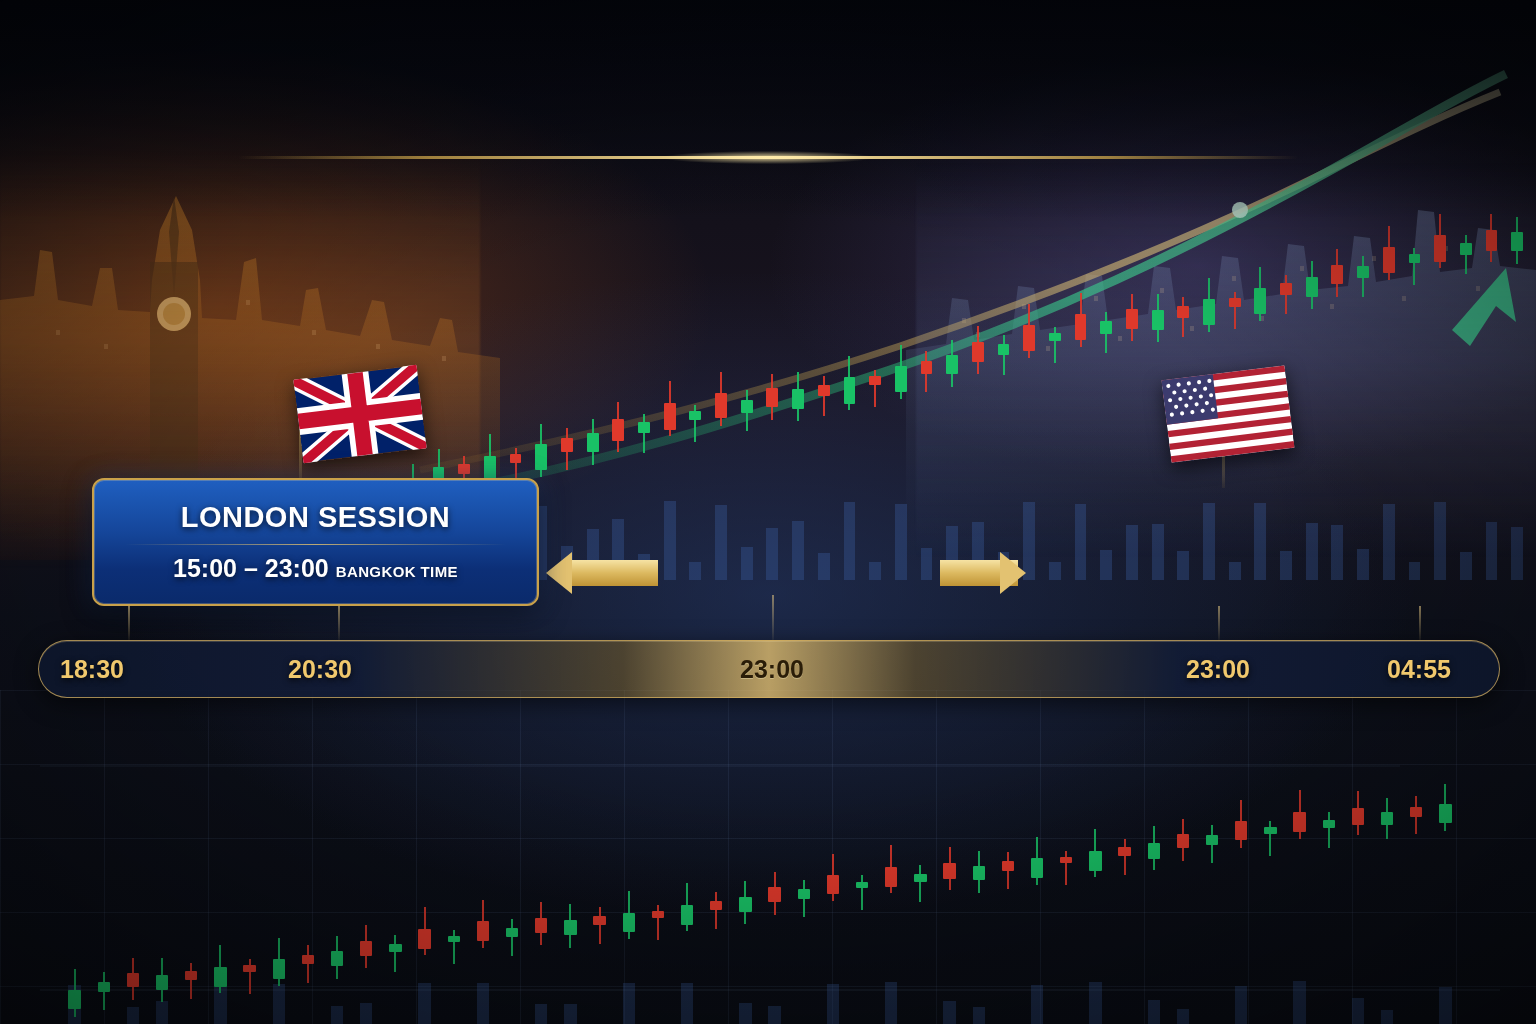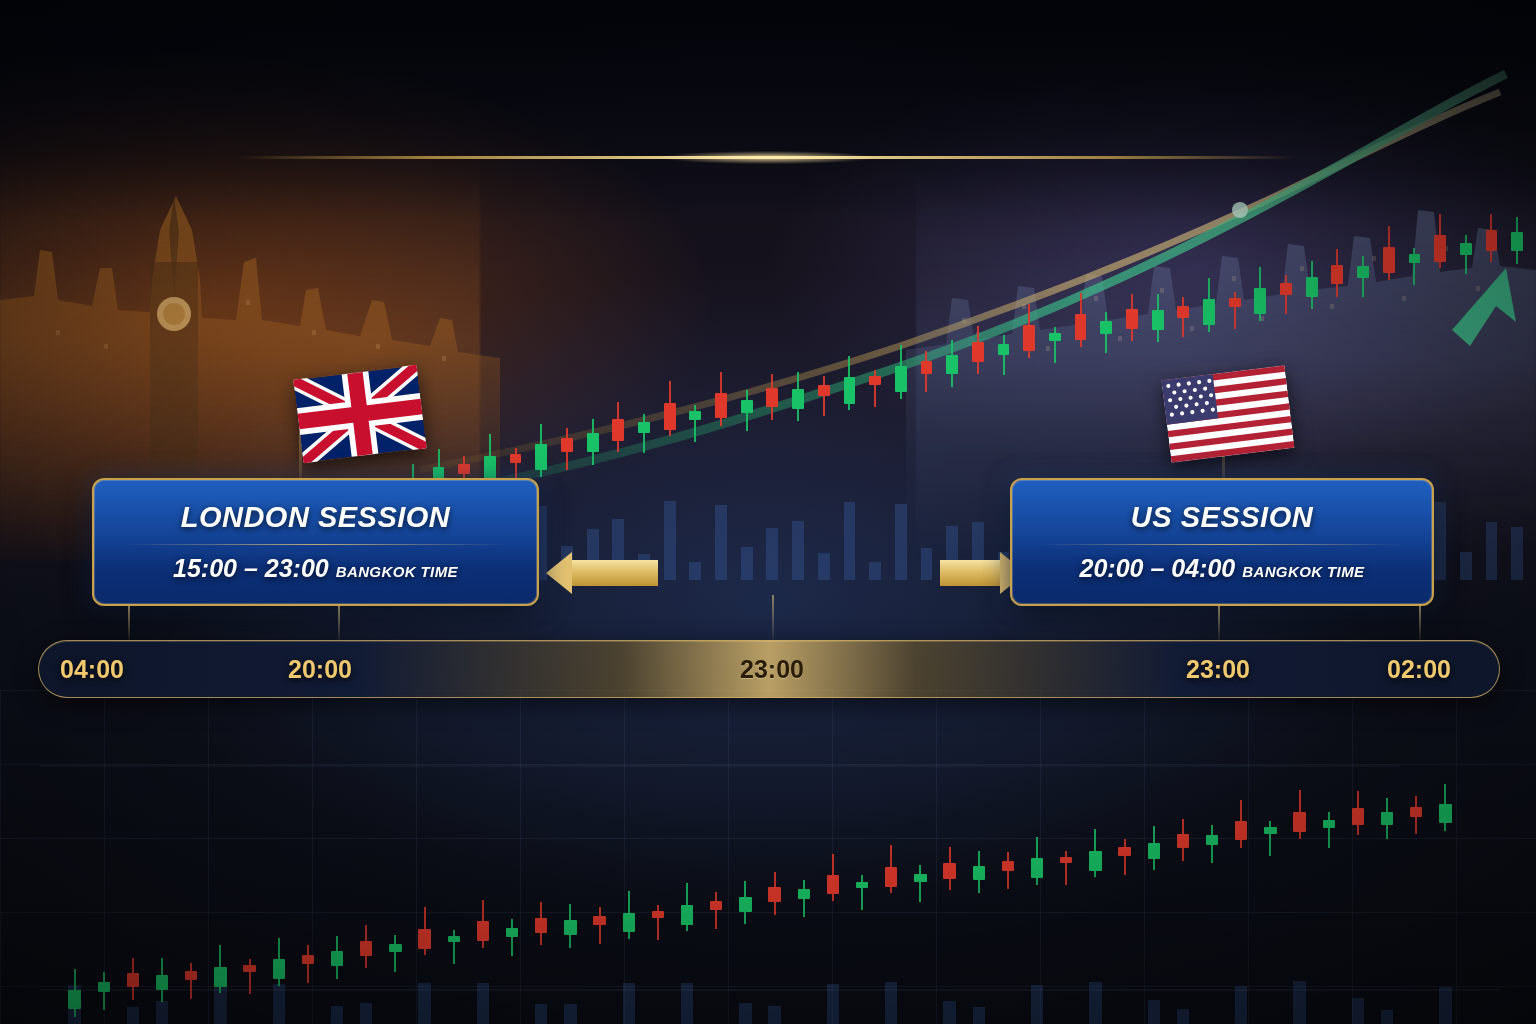--- a/index.html
+++ b/index.html
@@ -97,21 +97,20 @@
     box-sizing: border-box;
     display: flex;
     flex-direction: column;
     align-items: center;
     justify-content: center;
   }
   .card-blue {
     background: linear-gradient(180deg, #1f5fc0 0%, #15469a 42%, #0c2f77 72%, #0a2a6b 100%);
     border: 2px solid #c9a14a;
     box-shadow: 0 0 0 1px rgba(255,225,150,0.25) inset, 0 8px 28px rgba(0,0,0,0.6), 0 0 26px rgba(60,120,230,0.25);
-    font-style: italic;
   }
   .card-gold {
     background: linear-gradient(180deg, #f2d98c 0%, #dfbc63 38%, #c99c3e 70%, #b4872f 100%);
     border: 2px solid #f0dca2;
     box-shadow: 0 8px 26px rgba(0,0,0,0.55), 0 0 30px rgba(240,200,110,0.35);
   }
   #london-card { left: 92px; top: 478px; width: 447px; height: 128px; }
   #us-card { left: 1010px; top: 478px; width: 424px; height: 128px; }
   #overlap-card { left: 640px; top: 478px; width: 315px; height: 117px; }
 
@@ -835,33 +834,28 @@
   <div class="arrow-bar" id="arrow-right-bar"></div>
   <div class="arrow-head" id="arrow-head-right"></div>
 
   <div class="card card-blue" id="london-card">
     <div class="card-title">LONDON SESSION</div>
     <div class="sep"></div>
     <div class="card-time"><span>15:00 – 23:00</span> <span class="tz">BANGKOK TIME</span></div>
   </div>
 
 
-  <div class="card card-blue" id="us-card">
-    <div class="card-title">US SESSION</div>
-    <div class="sep"></div>
-    <div class="card-time"><span>20:00 – 04:00</span> <span class="tz">BANGKOK TIME</span></div>
-  </div>
 
   <div id="timeline"></div>
   <div id="timeline-labels">
-      <div class="tl-label" style="left: 92px; top: 655px;">04:00</div>
-      <div class="tl-label" style="left: 320px; top: 655px;">20:00</div>
+      <div class="tl-label" style="left: 92px; top: 655px;">18:30</div>
+      <div class="tl-label" style="left: 320px; top: 655px;">20:30</div>
       <div class="tl-label dark" style="left: 772px; top: 655px;">23:00</div>
       <div class="tl-label" style="left: 1218px; top: 655px;">23:00</div>
-      <div class="tl-label" style="left: 1419px; top: 655px;">02:00</div>
+      <div class="tl-label" style="left: 1419px; top: 655px;">04:55</div>
     </div>
   <div id="timeline-ticks">
       <div class="tick" style="left: 128px; top: 606px; height: 34px;"></div>
       <div class="tick" style="left: 338px; top: 606px; height: 34px;"></div>
       <div class="tick" style="left: 772px; top: 595px; height: 45px;"></div>
       <div class="tick" style="left: 1218px; top: 606px; height: 34px;"></div>
       <div class="tick" style="left: 1419px; top: 606px; height: 34px;"></div>
     </div>
 
 </div>

